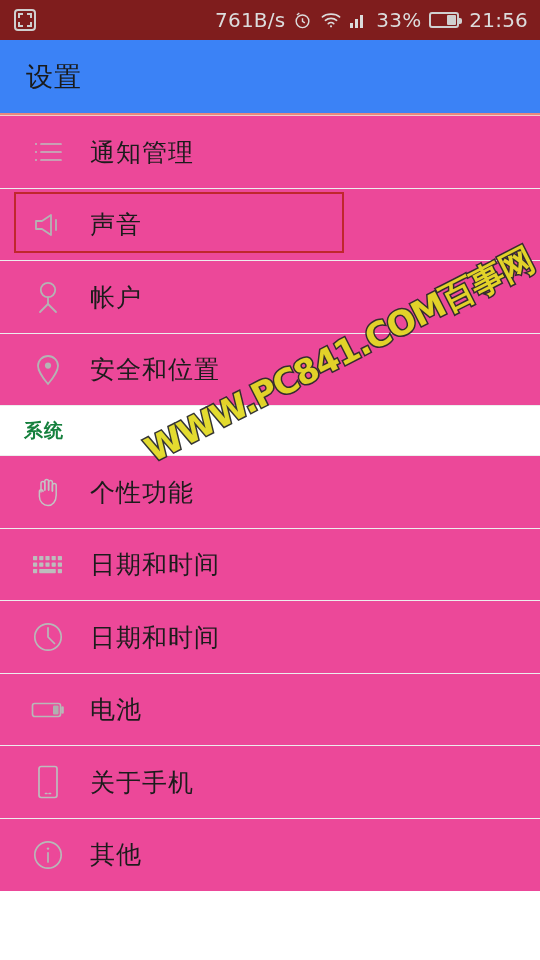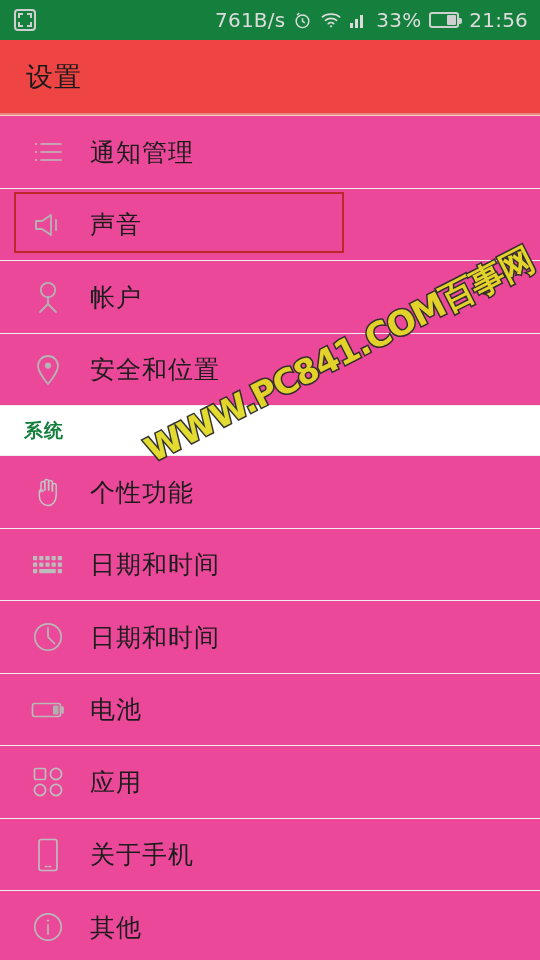--- a/index.html
+++ b/index.html
@@ -8,21 +8,21 @@
     background:#ffffff;
     font-family:"DejaVu Sans","Liberation Sans",sans-serif;
     overflow:hidden;
   }
   #screen { position:relative; width:540px; height:960px; background:#fff; overflow:hidden; }
 
   
   .statusbar {
     position:relative;
     height:40px; width:540px;
-    background:#15803d;
+    background:#7f1d1d;
     display:flex; align-items:center;
     color:#d4d4d4;
     padding:0 12px 0 14px;
   }
   .sb-left { display:flex; align-items:center; }
   .fs-icon {
     width:22px; height:22px;
     border:2px solid #cfcfcf;
     border-radius:4px;
     position:relative;
@@ -64,21 +64,21 @@
     content:""; position:absolute; right:-5px; top:4px;
     width:3px; height:6px; background:#d0d0d0; border-radius:0 2px 2px 0;
   }
   .batt-fill { height:100%; width:40%; background:#d0d0d0; border-radius:1px; }
 
   
   .titlebar {
     height:73px; width:540px;
     display:flex; align-items:center;
     padding-left:26px;
-    background:#ef4444;
+    background:#3b82f6;
   }
   .titlebar .title {
     font-size:27px; color:#1a1a1a; font-weight:400;
     letter-spacing:1px;
   }
   .title-underline { height:2px; width:540px; background:#e8897e; }
   .title-underline2 { height:1px; width:540px; background:#f2cfc9; }
 
   
   .list { width:540px; background:#fff; }
@@ -307,32 +307,20 @@
         <svg width="34" height="20" viewBox="0 0 34 20" fill="none" stroke="#b8b8b8" stroke-width="1.7">
           <rect x="1.5" y="3.5" width="28" height="13" rx="2.2"></rect>
           <rect x="22" y="5.4" width="5.6" height="9.2" rx="1" fill="#b0b0b0" stroke="none"></rect>
           <path d="M31.5 7.5 v5" stroke-linecap="round" stroke-width="2.6"></path>
         </svg>
       </span>
       <span class="label">电池</span>
       <span class="divider"></span>
     </div>
 
-    <div class="row">
-      <span class="icon">
-        <svg width="30" height="30" viewBox="0 0 30 30" fill="none" stroke="#bdbdbd" stroke-width="1.7">
-          <rect x="1.5" y="1.5" width="11" height="11" rx="1.6"></rect>
-          <circle cx="23" cy="7" r="5.6"></circle>
-          <circle cx="7" cy="23" r="5.6"></circle>
-          <circle cx="23" cy="23" r="5.6"></circle>
-        </svg>
-      </span>
-      <span class="label">应用</span>
-      <span class="divider"></span>
-    </div>
 
     <div class="row">
       <span class="icon">
         <svg width="24" height="34" viewBox="0 0 24 34" fill="none" stroke="#bdbdbd" stroke-width="1.7">
           <rect x="3" y="1.5" width="18" height="31" rx="2.2"></rect>
           <path d="M9.5 28.5 h5" stroke-linecap="round" stroke-dasharray="1.4 2.2"></path>
         </svg>
       </span>
       <span class="label">关于手机</span>
       <span class="divider"></span>

